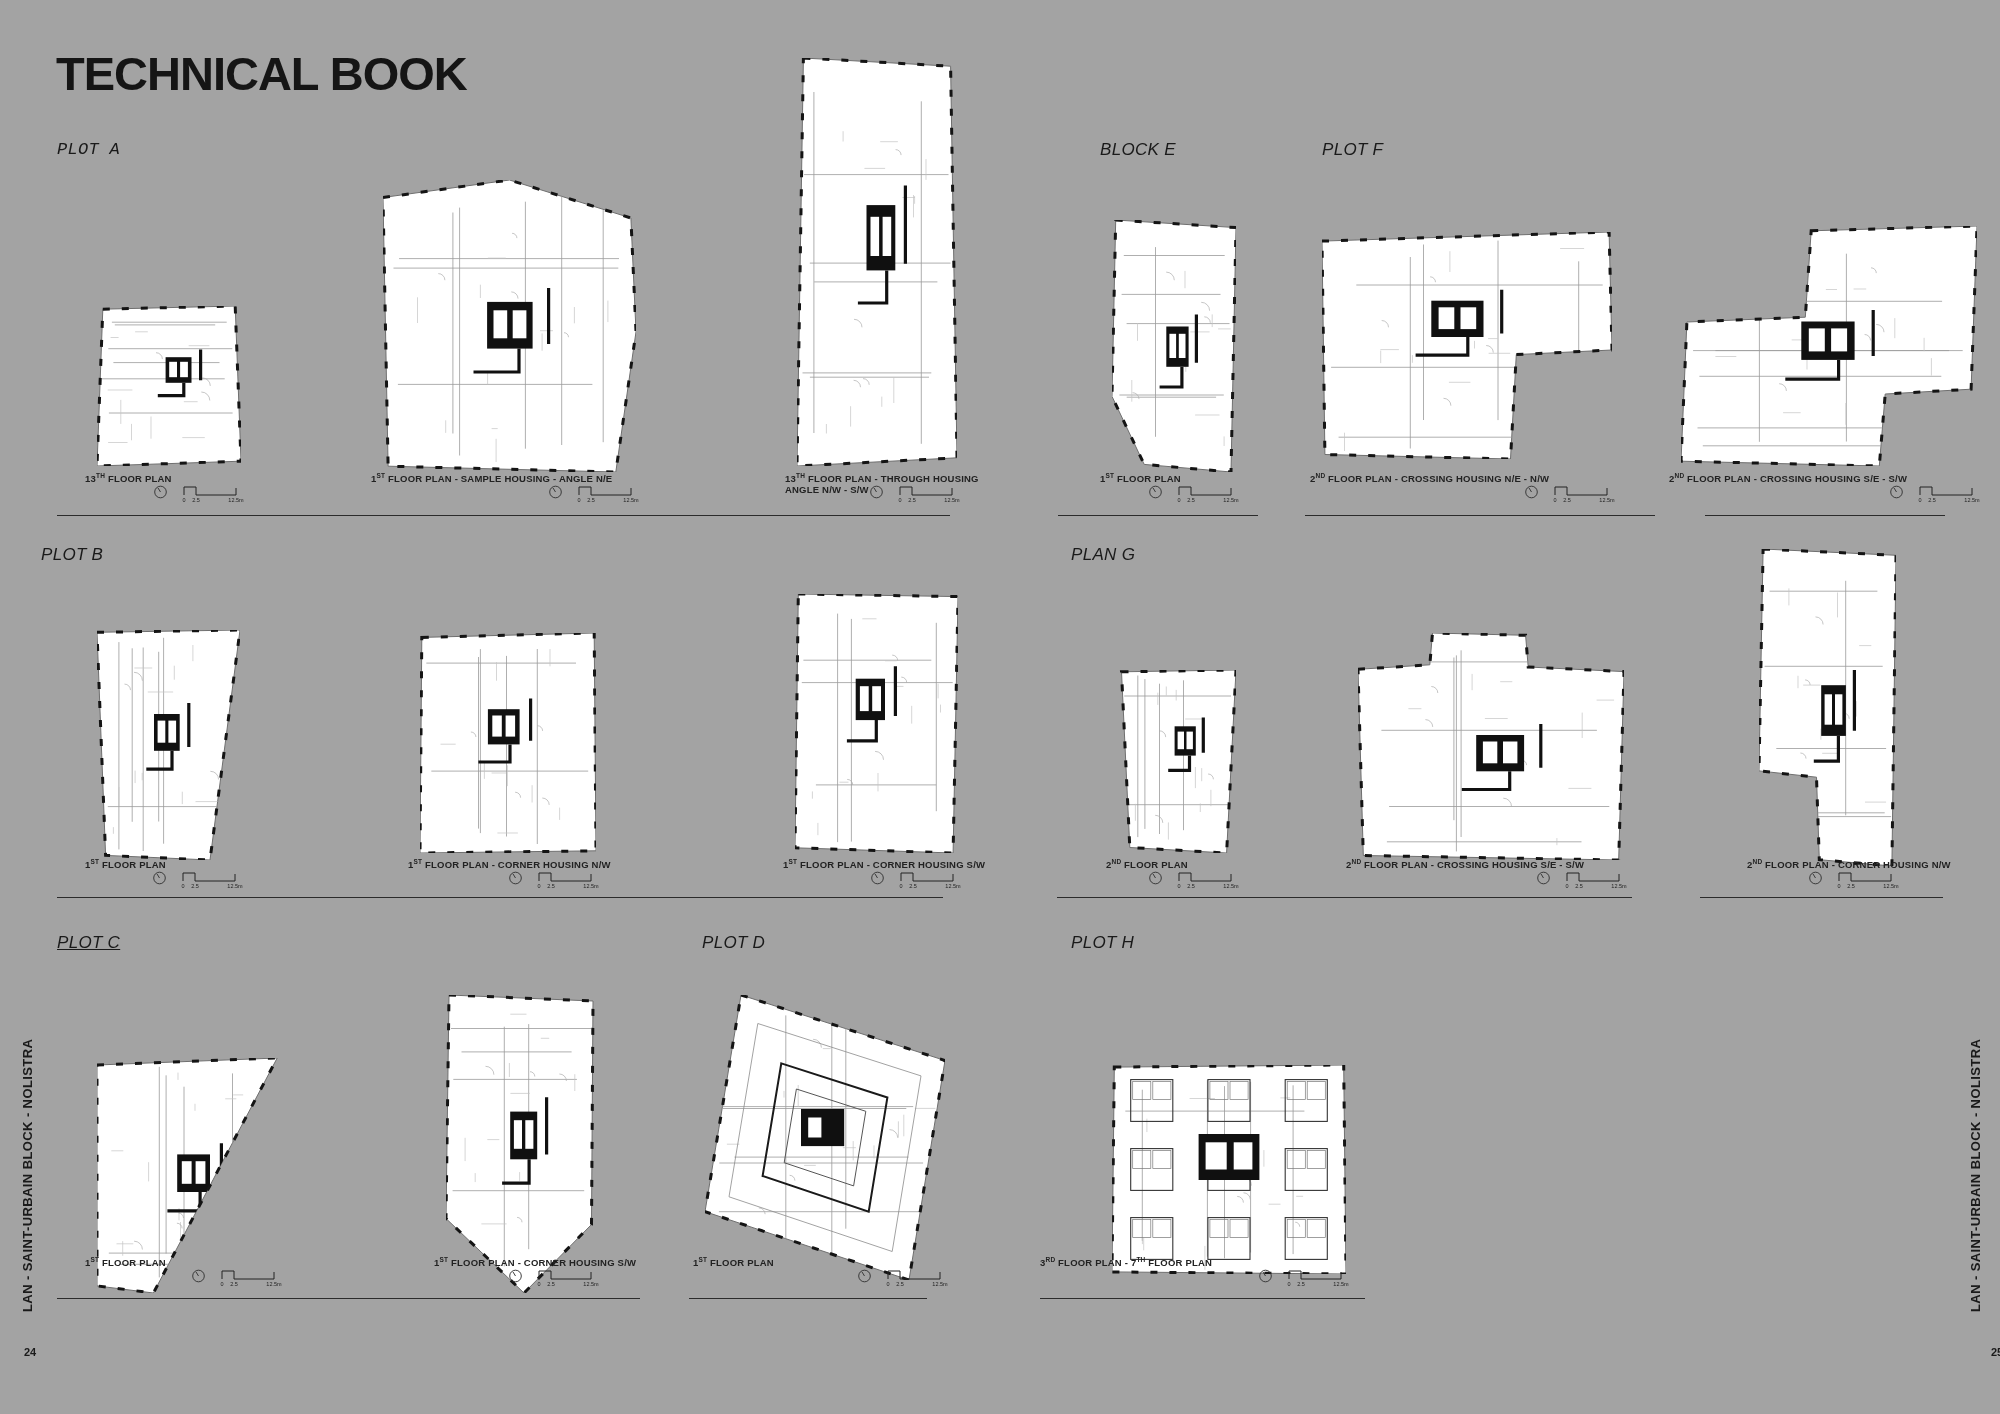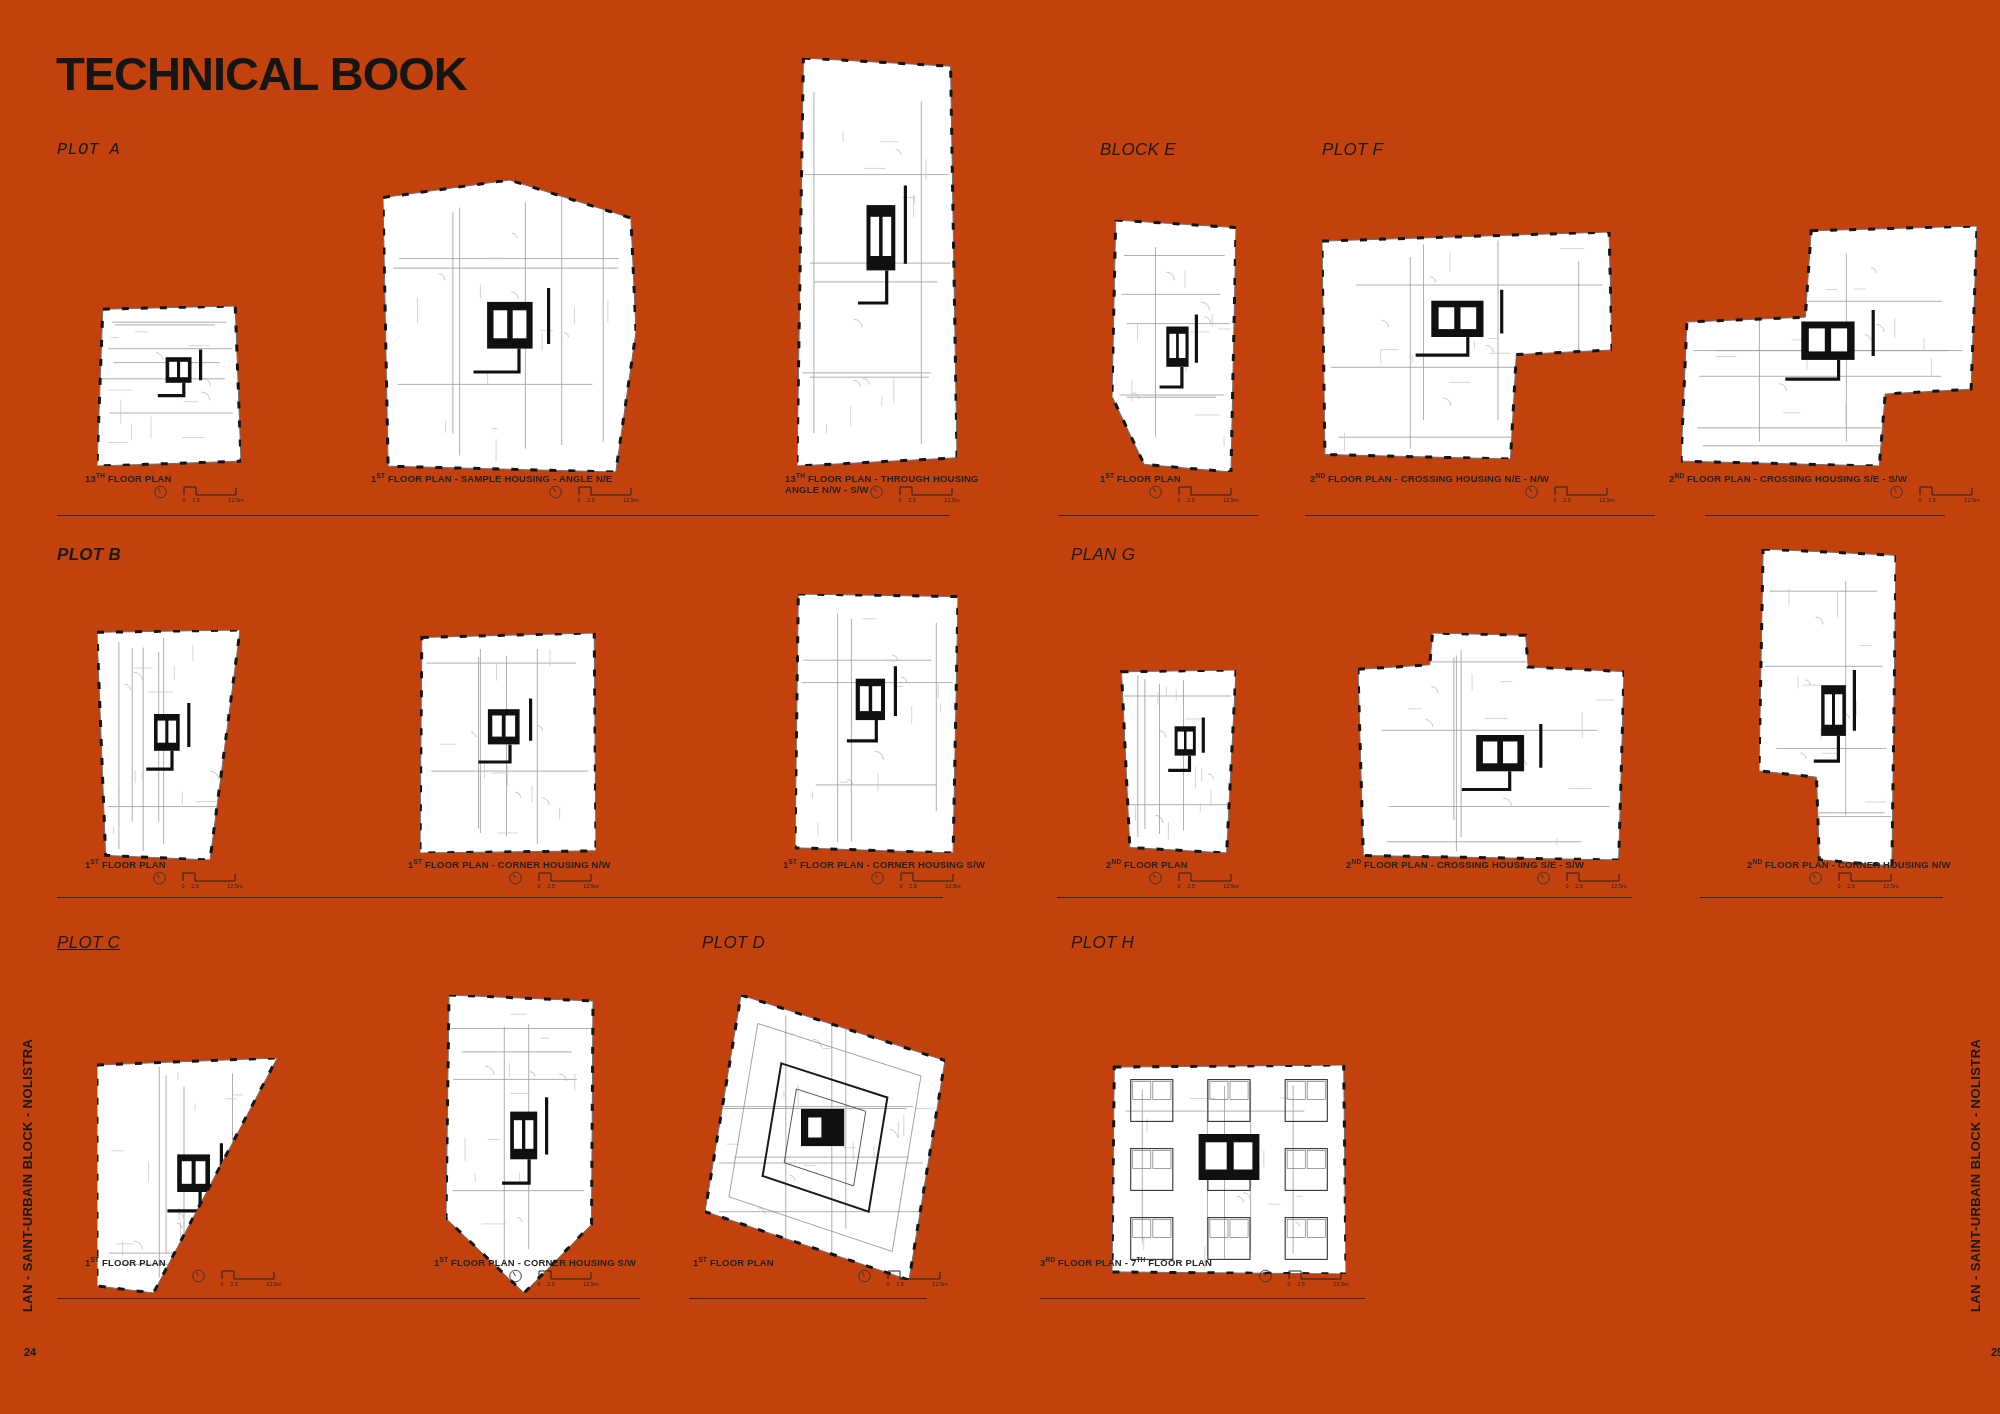--- a/index.html
+++ b/index.html
@@ -1,17 +1,17 @@
 <!DOCTYPE html>
 <html><head>
 <meta charset="utf-8">
 <style>
   html,body{margin:0;padding:0;background:#e8e8e8;}
   .spread{
-    position:relative;width:2000px;height:1414px;background:#c2410c;
+    position:relative;width:2000px;height:1414px;background:#a3a3a3;
     font-family:"Liberation Sans",sans-serif;color:#111;overflow:hidden;
   }
   .title{
     position:absolute;left:56px;top:46px;margin:0;
     font-size:47px;font-weight:800;letter-spacing:-1px;color:#151515;
   }
   .plot-label{
     position:absolute;font-style:italic;font-size:17px;font-weight:500;
     letter-spacing:.3px;color:#1a1a1a;white-space:nowrap;
   }
@@ -36,21 +36,21 @@
   <h1 class="title">TECHNICAL BOOK</h1>
 
   <div class="side-text" style="left:20px;top:1312px;">LAN - SAINT-URBAIN BLOCK - NOLISTRA</div>
   <div class="side-text" style="left:1968px;top:1312px;">LAN - SAINT-URBAIN BLOCK - NOLISTRA</div>
 
   <div class="pageno" style="left:24px;top:1346px;">24</div>
   <div class="pageno" style="left:1952px;top:1346px;margin-left:39px;">25</div>
 
   <div id="canvas">
       <div class="plot-label" style="left: 57px; top: 140px; font-family: Liberation Mono, monospace;">PLOT A</div>
-      <div class="plot-label" style="left: 57px; top: 545px; font-weight: bold;">PLOT B</div>
+      <div class="plot-label" style="left: 41px; top: 545px;">PLOT B</div>
       <div class="plot-label" style="left: 57px; top: 933px; text-decoration: underline;">PLOT C</div>
       <div class="plot-label" style="left: 689px; top: 933px; margin-left: 13px;">PLOT D</div>
       <div class="plot-label" style="left: 1100px; top: 140px;">BLOCK E</div>
       <div class="plot-label" style="left: 1322px; top: 140px;">PLOT F</div>
       <div class="plot-label" style="left: 1071px; top: 545px;">PLAN G</div>
       <div class="plot-label" style="left: 1071px; top: 933px;">PLOT H</div>
       <div class="figure" style="left: 97px; top: 306px; width: 144px; height: 160px;"><svg width="144" height="160" viewBox="0 0 144 160">
           <defs>
             <clipPath id="cp-a1">
               <path d="M 5.8 3.2 L 138.2 0.0 L 144.0 155.2 L 0.0 160.0 Z"></path>

